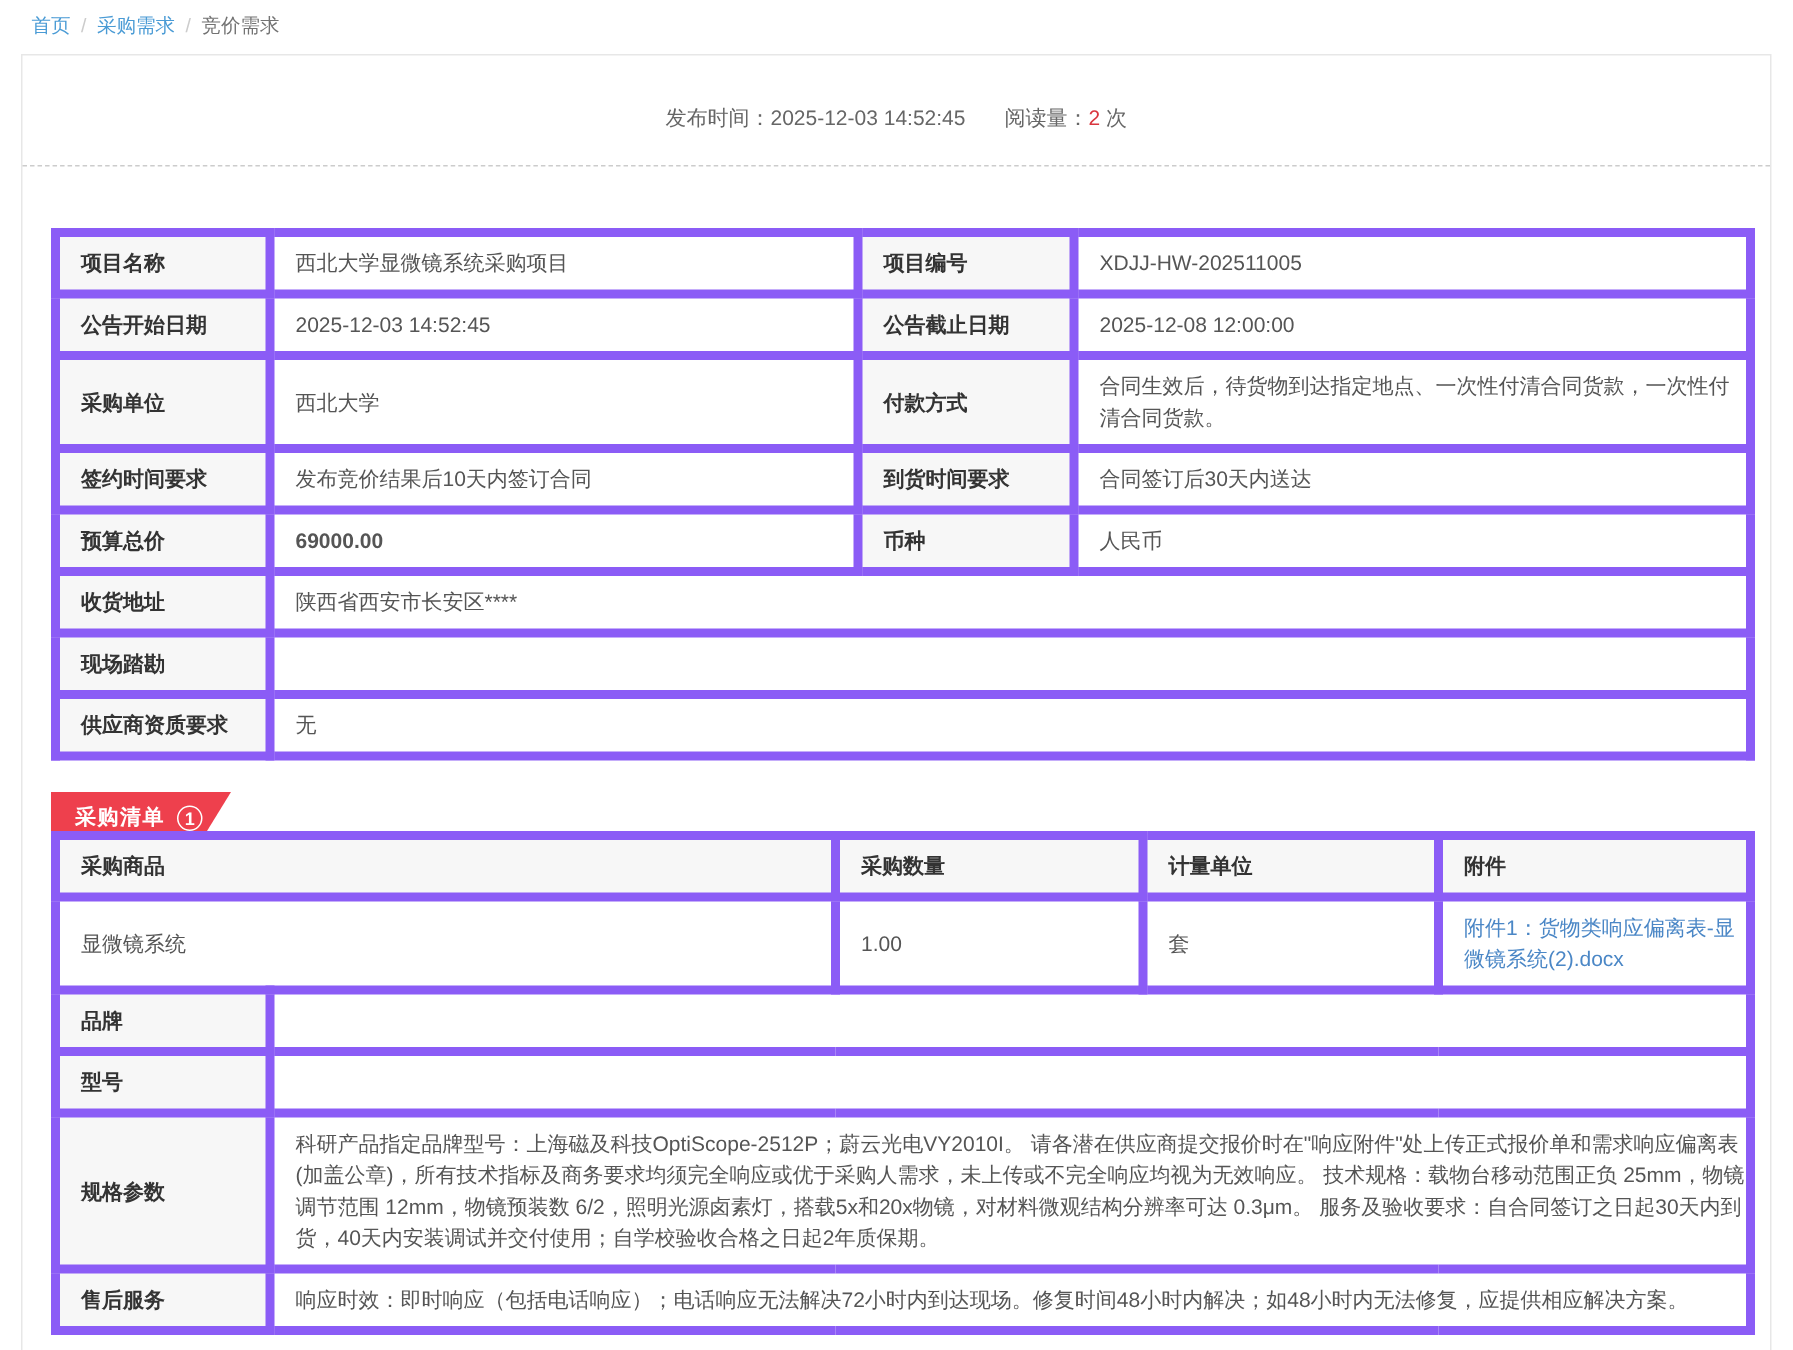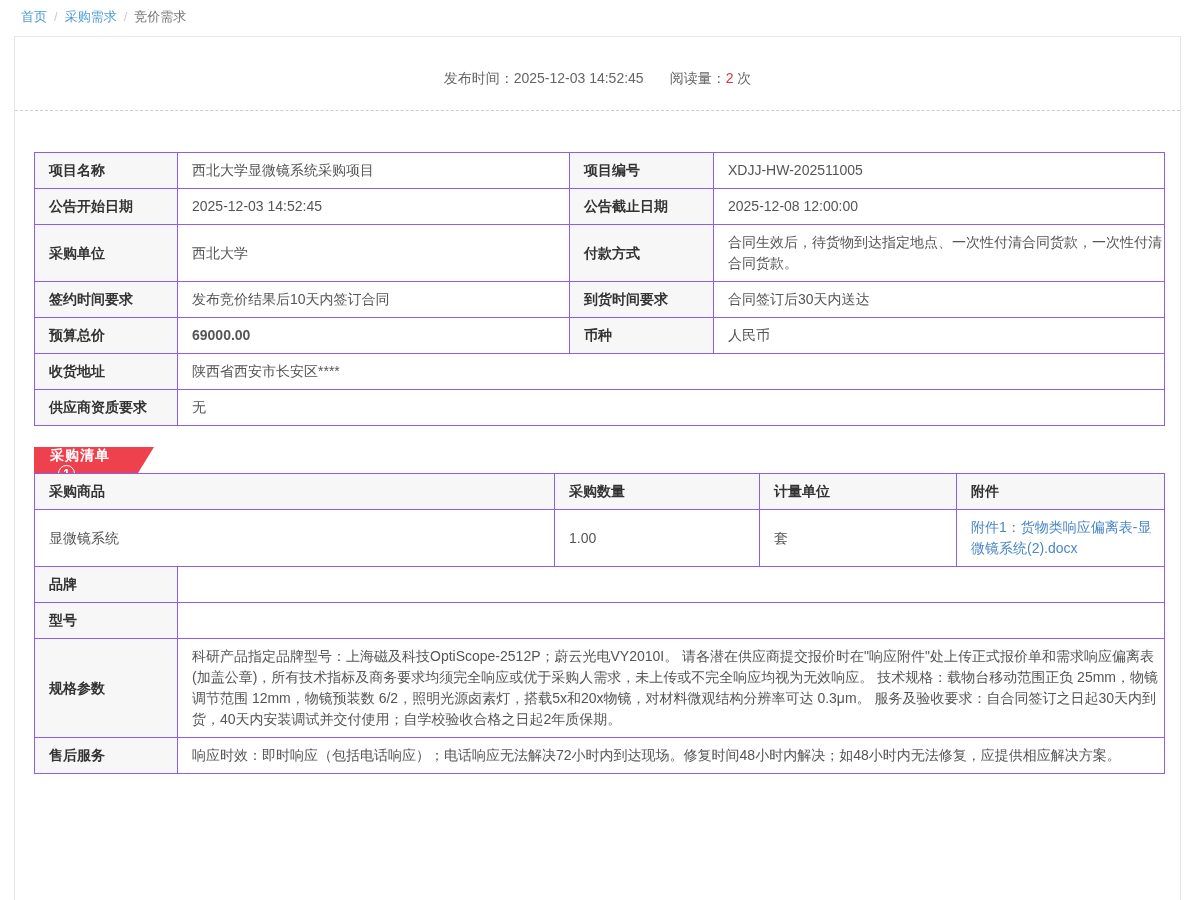--- a/index.html
+++ b/index.html
@@ -40,44 +40,43 @@
   .dashed-sep {
     border: none;
     border-top: 1px dashed #ccc;
     margin: 22px -19px 0 -19px;
     height: 0;
   }
 
   
   table { border-collapse: collapse; width: 1130px; table-layout: fixed; }
   .info-table { margin-top: 41px; }
-  td, th { border: 1px solid #8b5cf6; font-size: 14px; vertical-align: middle; }
+  td, th { border: 6px solid #8b5cf6; font-size: 14px; vertical-align: middle; }
   td.lbl, th {
     background: #f7f7f7;
     font-weight: bold;
     color: #333;
     text-align: left;
     padding: 7px 10px 7px 14px;
     line-height: 21px;
   }
   td.val { color: #555; padding: 7px 0 7px 14px; line-height: 21px; }
   .red-price { color: #e03e3e; font-weight: bold; }
 
   
   .list-tag {
     margin-top: 21px;
     width: 120px;
     height: 26px;
     background: #ee404d;
     color: #fff;
     display: flex;
-    align-items: flex-start;
+    align-items: flex-end;
     padding-left: 16px;
     clip-path: polygon(0 0, 100% 0, calc(100% - 16px) 100%, 0 100%);
-    flex-direction: column;
   }
   .list-tag .tag-text { font-size: 14px; font-weight: bold; letter-spacing: 1px; }
   .list-tag .tag-count {
     display: inline-block;
     width: 17px; height: 17px;
     border: 1px solid #fff;
     border-radius: 50%;
     font-size: 12px;
     line-height: 16px;
     text-align: center;
@@ -139,20 +138,24 @@
     </tr>
     <tr>
       <td class="lbl">预算总价</td>
       <td class="val red-price">69000.00</td>
       <td class="lbl">币种</td>
       <td class="val">人民币</td>
     </tr>
     <tr>
       <td class="lbl">收货地址</td>
       <td class="val" colspan="3">陕西省西安市长安区****</td>
+    </tr>
+    <tr>
+      <td class="lbl">现场踏勘</td>
+      <td class="val" colspan="3"></td>
     </tr>
     <tr>
       <td class="lbl">供应商资质要求</td>
       <td class="val" colspan="3">无</td>
     </tr>
   </tbody>
     </table>
 
   <div class="list-tag">
     <span class="tag-text">采购清单</span>

